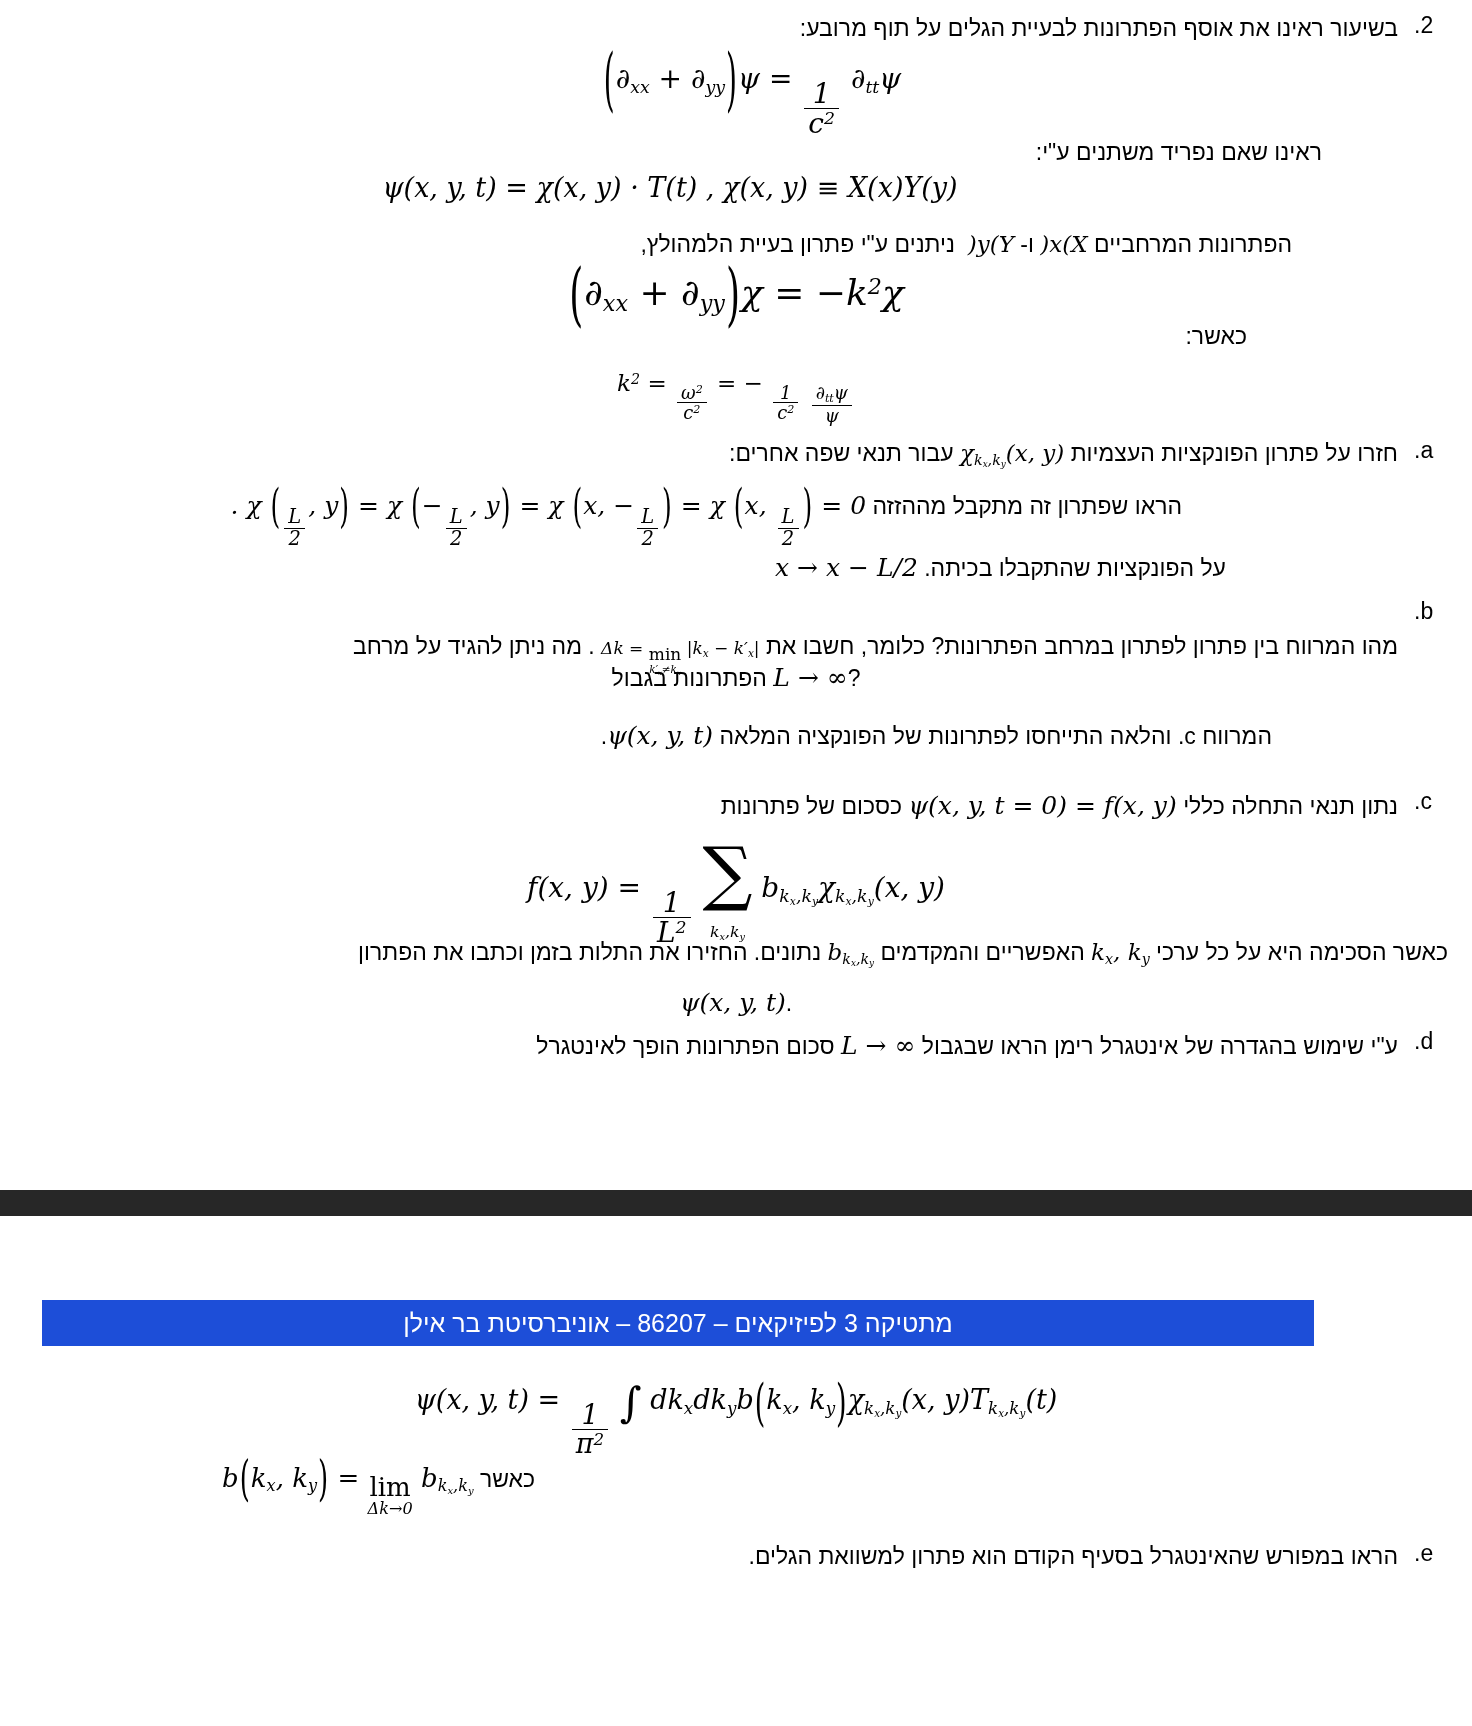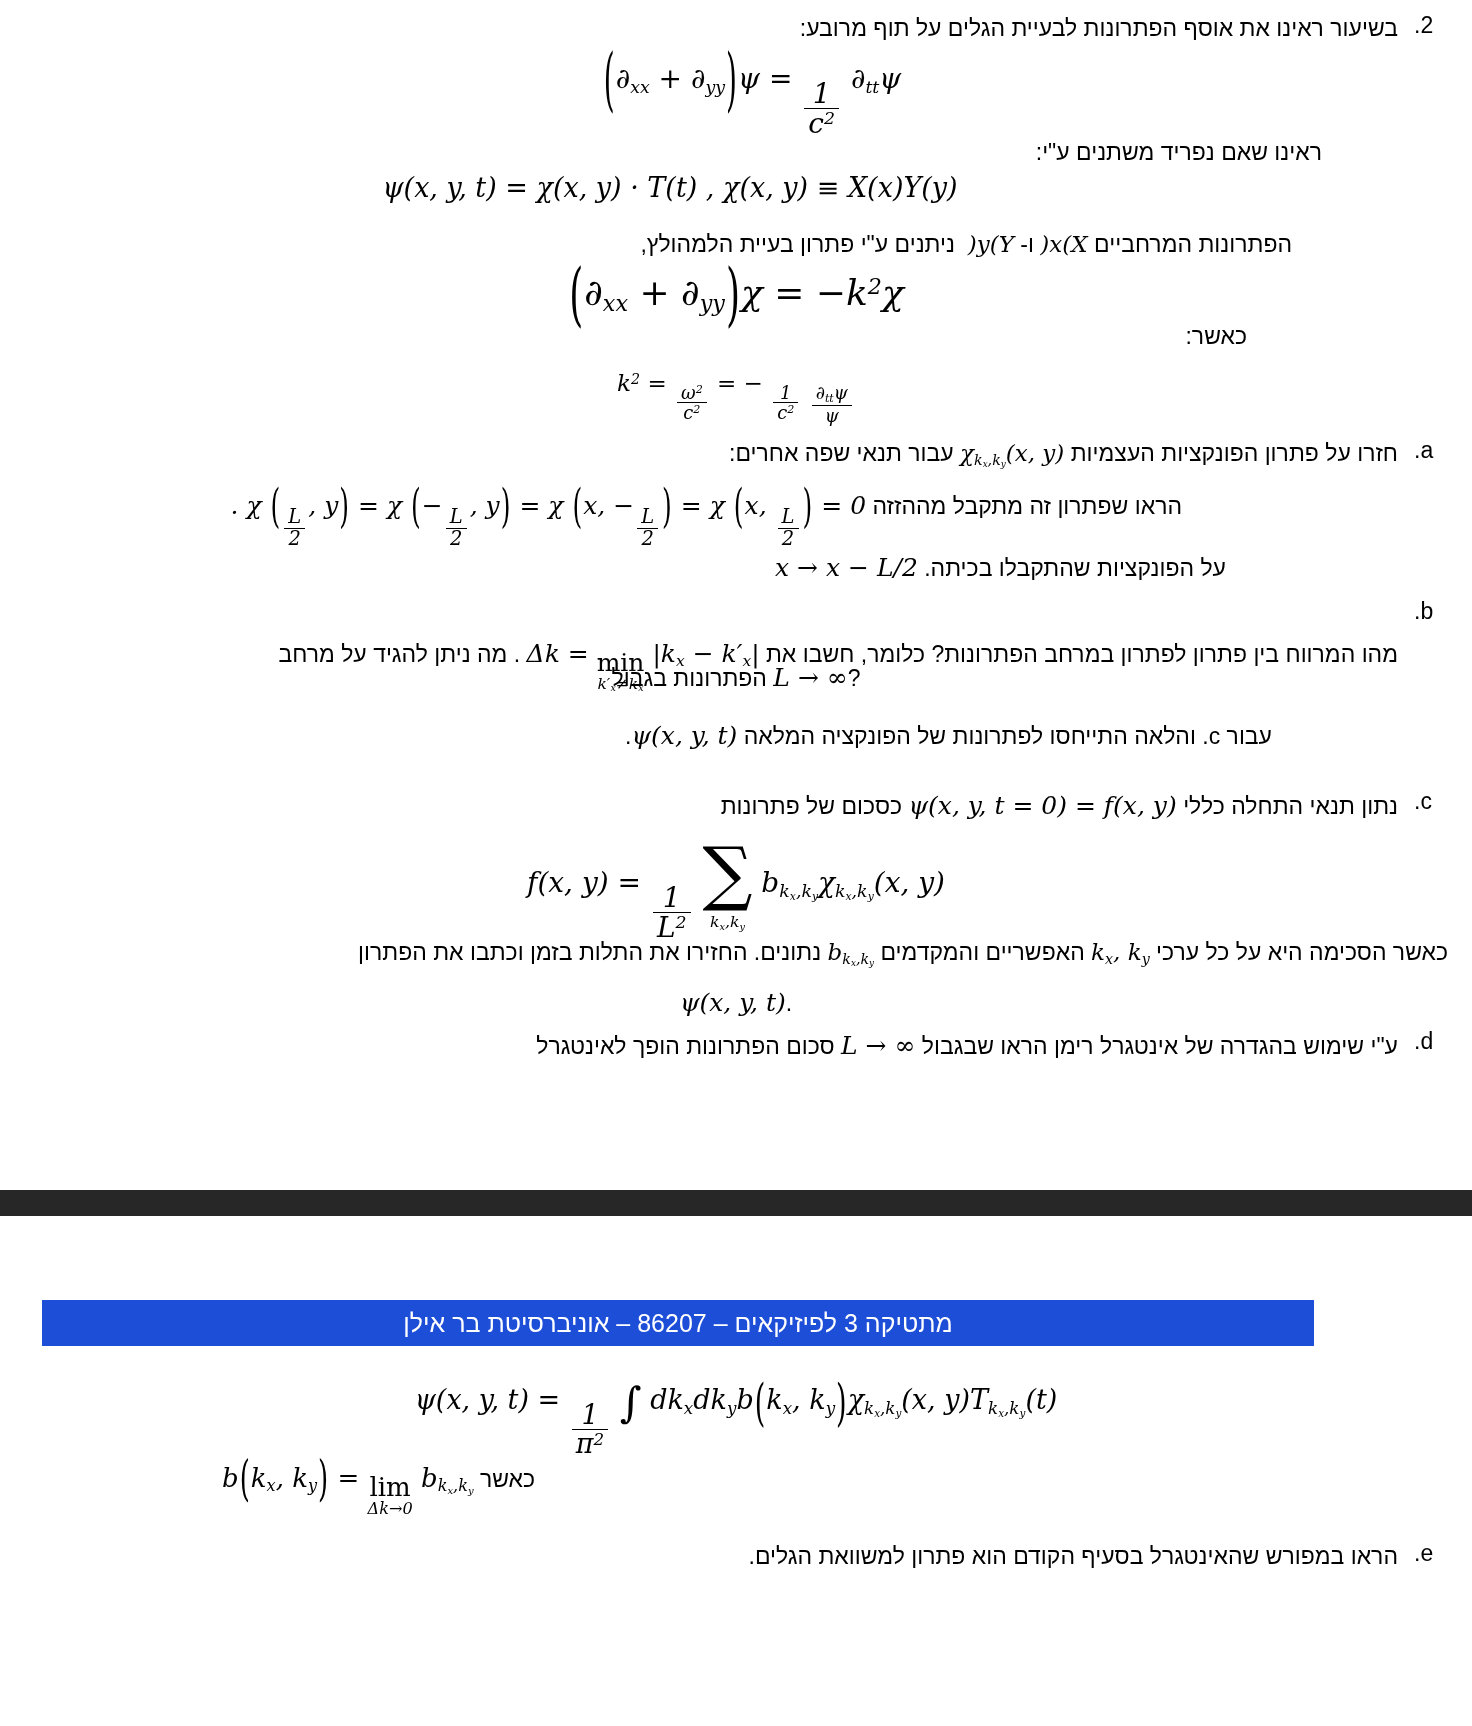--- a/index.html
+++ b/index.html
@@ -98,21 +98,21 @@
   .paren.big { transform: scaleY(2.5); }
   .bigop {
     display: inline-flex;
     flex-direction: column;
     align-items: center;
     vertical-align: middle;
     font-style: normal;
     line-height: 1;
   }
   .bigop > .glyph { font-size: 2.5em; }
-  .bigop > .sub { font-size: 0.56em; font-style: italic; margin-top: 6px; }
+  .bigop > .sub { font-size: 0.56em; font-style: italic; margin-top: 16px; }
   .limop {
     display: inline-flex;
     flex-direction: column;
     align-items: center;
     vertical-align: -0.35em;
     font-style: normal;
     line-height: 1.05;
   }
   .limop > .lw { font-size: 0.62em; font-style: italic; }
   .intg { font-size: 1.55em; font-style: italic; vertical-align: -0.18em; }
@@ -234,39 +234,39 @@
 
   <div class="row rtl-line" style="top:550px; right:246px; width:760px; font-size:23px;">
     <span>על הפונקציות שהתקבלו בכיתה.</span>
     <span class="math" style="font-size:25px;">x → x − L/2</span>
   </div>
 
   <div class="row list-row" style="top:598px; right:24px; width:1420px;">
     <div class="list-marker">.b</div>
     <div class="list-body">
       <span>מהו המרווח בין פתרון לפתרון במרחב הפתרונות? כלומר, חשבו את</span>
-      <span class="math" style="font-size:25px;margin-top:38px;">
+      <span class="math" style="font-size:17px;margin-top:38px;">
         Δ<span style="font-style:italic">k</span> =
         <span class="limop">
           <span class="lwtop" style="font-style:normal;">min</span>
           <span class="lw">k′<sub>x</sub>≠k<sub>x</sub></span>
         </span>
         |k<sub>x</sub> − k′<sub>x</sub>|
       </span>
       <span>. מה ניתן להגיד על מרחב</span>
     </div>
   </div>
 
   <div class="row rtl-line center-line" style="top:660px; left:0; width:1472px; font-size:23px; text-align:center;">
     <span>?</span><span class="math" style="font-size:25px;">L → ∞</span>
     <span>הפתרונות בגבול</span>
   </div>
 
   <div class="row rtl-line" style="top:718px; right:200px; width:1090px; font-size:23px;">
-    <span>עבור c. והלאה התייחסו לפתרונות של הפונקציה המלאה</span>
+    <span>המרווח c. והלאה התייחסו לפתרונות של הפונקציה המלאה</span>
     <span class="math" style="font-size:25px;">ψ(x, y, t)</span><span>.</span>
   </div>
 
   <div class="row list-row" style="top:788px; right:24px; width:1250px;">
     <div class="list-marker">.c</div>
     <div class="list-body">
       <span>נתון תנאי התחלה כללי</span>
       <span class="math" style="font-size:25px;">ψ(x, y, t = 0) = f(x, y)</span>
       <span>כסכום של פתרונות</span>
     </div>

